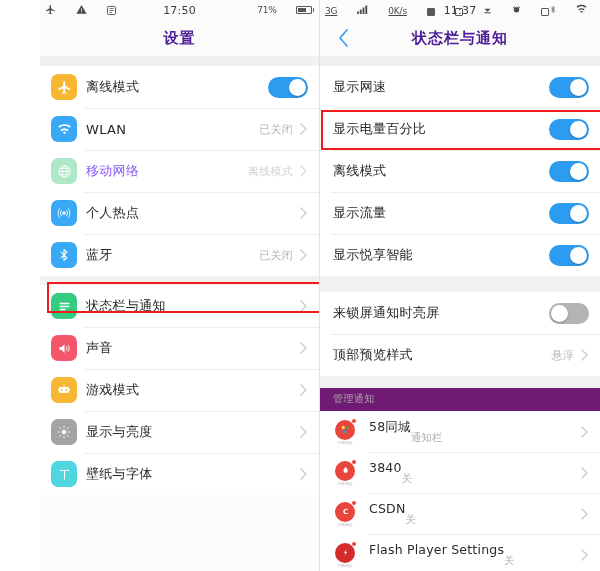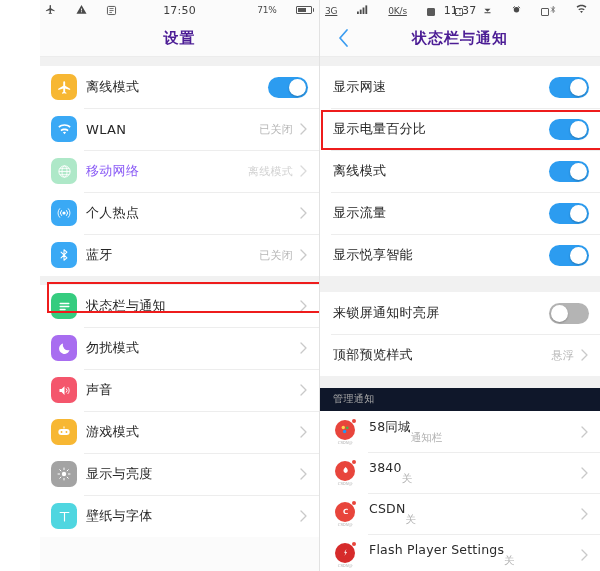--- a/index.html
+++ b/index.html
@@ -136,21 +136,21 @@
   .toggle .knob {
     position: absolute; top: 2px; left: 2px;
     width: 17px; height: 17px; border-radius: 50%;
     background: #fff;
     box-shadow: 0 1px 2px rgba(0,0,0,.25);
   }
   .toggle.on .knob { left: 21px; }
 
   
   .sec-head {
-    background: #0f172a;
+    background: #701a75;
     padding: 4px 13px 5px;
     font-size: 10px; color: #a8a8a8; letter-spacing: 0.4px;
   }
   .sec-pad { background:#f1f1f1; height: 12px; }
 
   
   .approw {
     display: flex; align-items: center;
     height: 41px; padding: 0 11px;
     background: #ffffff; position: relative;
@@ -330,33 +330,20 @@
         </span>
         <span class="label">状态栏与通知</span>
         <span class="chev spacer">
           <svg width="7" height="12" viewBox="0 0 7 12">
               <path d="M1 1l5 5-5 5" fill="none" stroke="#c9c9c9" stroke-width="1.3" stroke-linecap="round" stroke-linejoin="round"></path>
             </svg>
         </span>
       </div>
 
 
-      <div class="row">
-        <span class="icon" style="background:#a86df0">
-          <svg width="15" height="15" viewBox="0 0 24 24">
-              <path fill="#fff" d="M20 14.5A8.5 8.5 0 0 1 9.5 4 8.5 8.5 0 1 0 20 14.5z"></path>
-            </svg>
-        </span>
-        <span class="label">勿扰模式</span>
-        <span class="chev spacer">
-          <svg width="7" height="12" viewBox="0 0 7 12">
-              <path d="M1 1l5 5-5 5" fill="none" stroke="#c9c9c9" stroke-width="1.3" stroke-linecap="round" stroke-linejoin="round"></path>
-            </svg>
-        </span>
-      </div>
 
       <div class="row">
         <span class="icon" style="background:#f4566c">
           <svg width="15" height="15" viewBox="0 0 24 24">
               <path fill="#fff" d="M4 9.5v5h3.3L12 19V5L7.3 9.5H4z"></path>
               <path d="M15 9.2a4 4 0 0 1 0 5.6M17.6 7a7 7 0 0 1 0 10" fill="none" stroke="#fff" stroke-width="1.5" stroke-linecap="round"></path>
             </svg>
         </span>
         <span class="label">声音</span>
         <span class="chev spacer">

